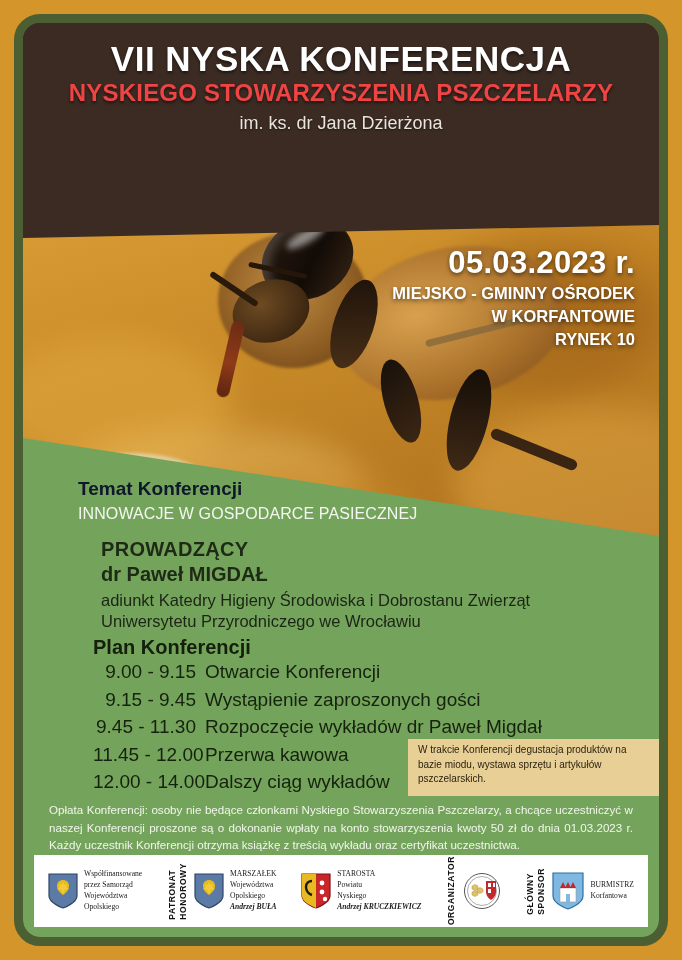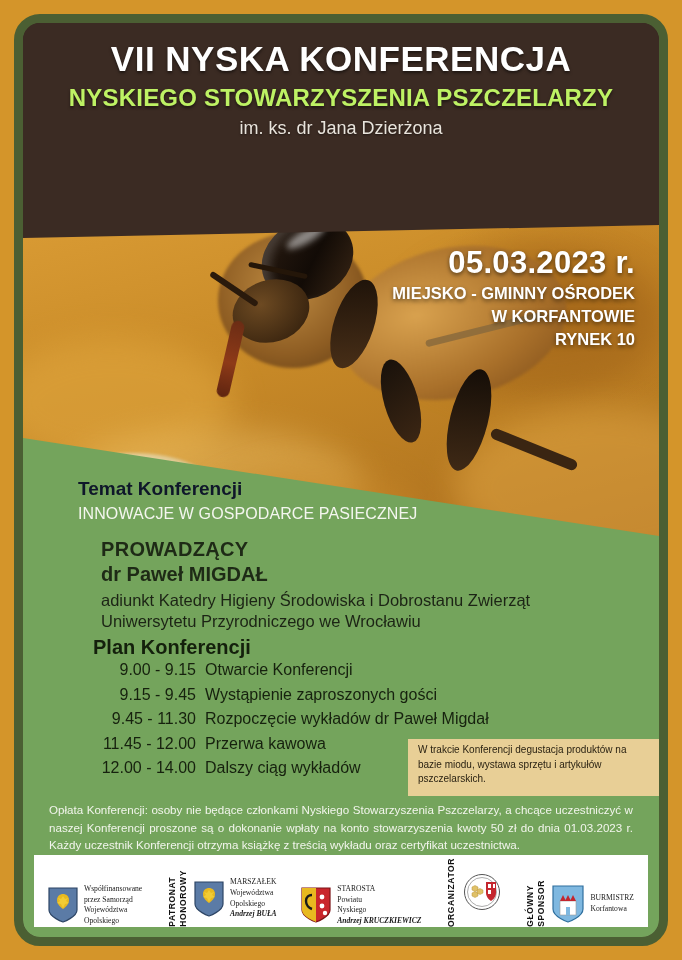--- a/index.html
+++ b/index.html
@@ -37,22 +37,22 @@
     color:#ffffff; font-weight:bold; letter-spacing:.5px;
     font-size:35px; line-height:1.13;
     text-shadow:0 2px 3px rgba(0,0,0,.5);
   }
   .t-main2 {
     color:#ffffff; font-weight:bold;
     font-size:35px; line-height:1.1;
     text-shadow:0 2px 3px rgba(0,0,0,.5);
   }
   .t-sub {
-    color:#bef264; font-weight:bold; font-size:24px;
-    margin-top:5px; letter-spacing:.2px;
+    color:#ef4444; font-weight:bold; font-size:24px;
+    letter-spacing:.2px;
     text-shadow:0 2px 3px rgba(0,0,0,.5);
   }
   .t-sub2 {
     color:#e9e4dc; font-size:18px; margin-top:6px; font-weight:normal;
     text-shadow:0 1px 2px rgba(0,0,0,.5);
   }
 
   
   #photo {
     position:absolute; left:0; top:195px; width:100%; height:330px;
@@ -97,21 +97,21 @@
     color:#1e2a16; font-size:20px; font-weight:bold; }
   .prow-d1 { position:absolute; left:78px; top:163px;
     color:#1c2415; font-size:16.5px; }
   .prow-d2 { position:absolute; left:78px; top:184px;
     color:#1c2415; font-size:16.5px; }
 
   .plan-h { position:absolute; left:70px; top:208px;
     color:#14200c; font-size:20px; font-weight:bold; }
 
   #schedule { position:absolute; left:70px; top:234px; }
-  .srow { display:flex; font-size:16px; color:#16210e;
+  .srow { display:flex; font-size:19px; color:#16210e;
           line-height:1.0; margin-bottom:8.5px; }
   .s-t { width:112px; text-align:right; padding-right:9px; white-space:nowrap; }
   .s-d { white-space:nowrap; }
 
   #notebox {
     position:absolute; left:385px; top:311px; width:252px;
     background:#e8cf96; color:#2b2313;
     font-size:10px; line-height:1.46;
     padding:4px 9px 9px 10px;
   }
@@ -120,21 +120,21 @@
     position:absolute; left:26px; right:26px; top:373px;
     color:#f2f5ec; font-size:11.6px; line-height:1.52;
     text-align:justify;
   }
   #fineprint .ctr { text-align:center; display:block; margin-top:1px; }
 
   
   #footer {
     position:absolute; left:11px; right:11px; bottom:10px; height:72px;
     background:#ffffff; z-index:9;
-    display:flex; align-items:flex-end; justify-content:space-between;
+    display:flex; align-items:center; justify-content:space-between;
     padding:0 14px;
   }
   .fcell { display:flex; align-items:center; gap:6px; }
   .vert { writing-mode:vertical-rl; transform:rotate(180deg);
           font-size:8.5px; font-weight:bold; letter-spacing:.6px;
           color:#111; line-height:1.25; }
   .ftxt { font-family:"Liberation Serif", serif; font-size:7.6px;
           line-height:1.42; color:#1a1a1a; }
   .ftxt b { font-style:italic; }
   .crest { flex:none; }

